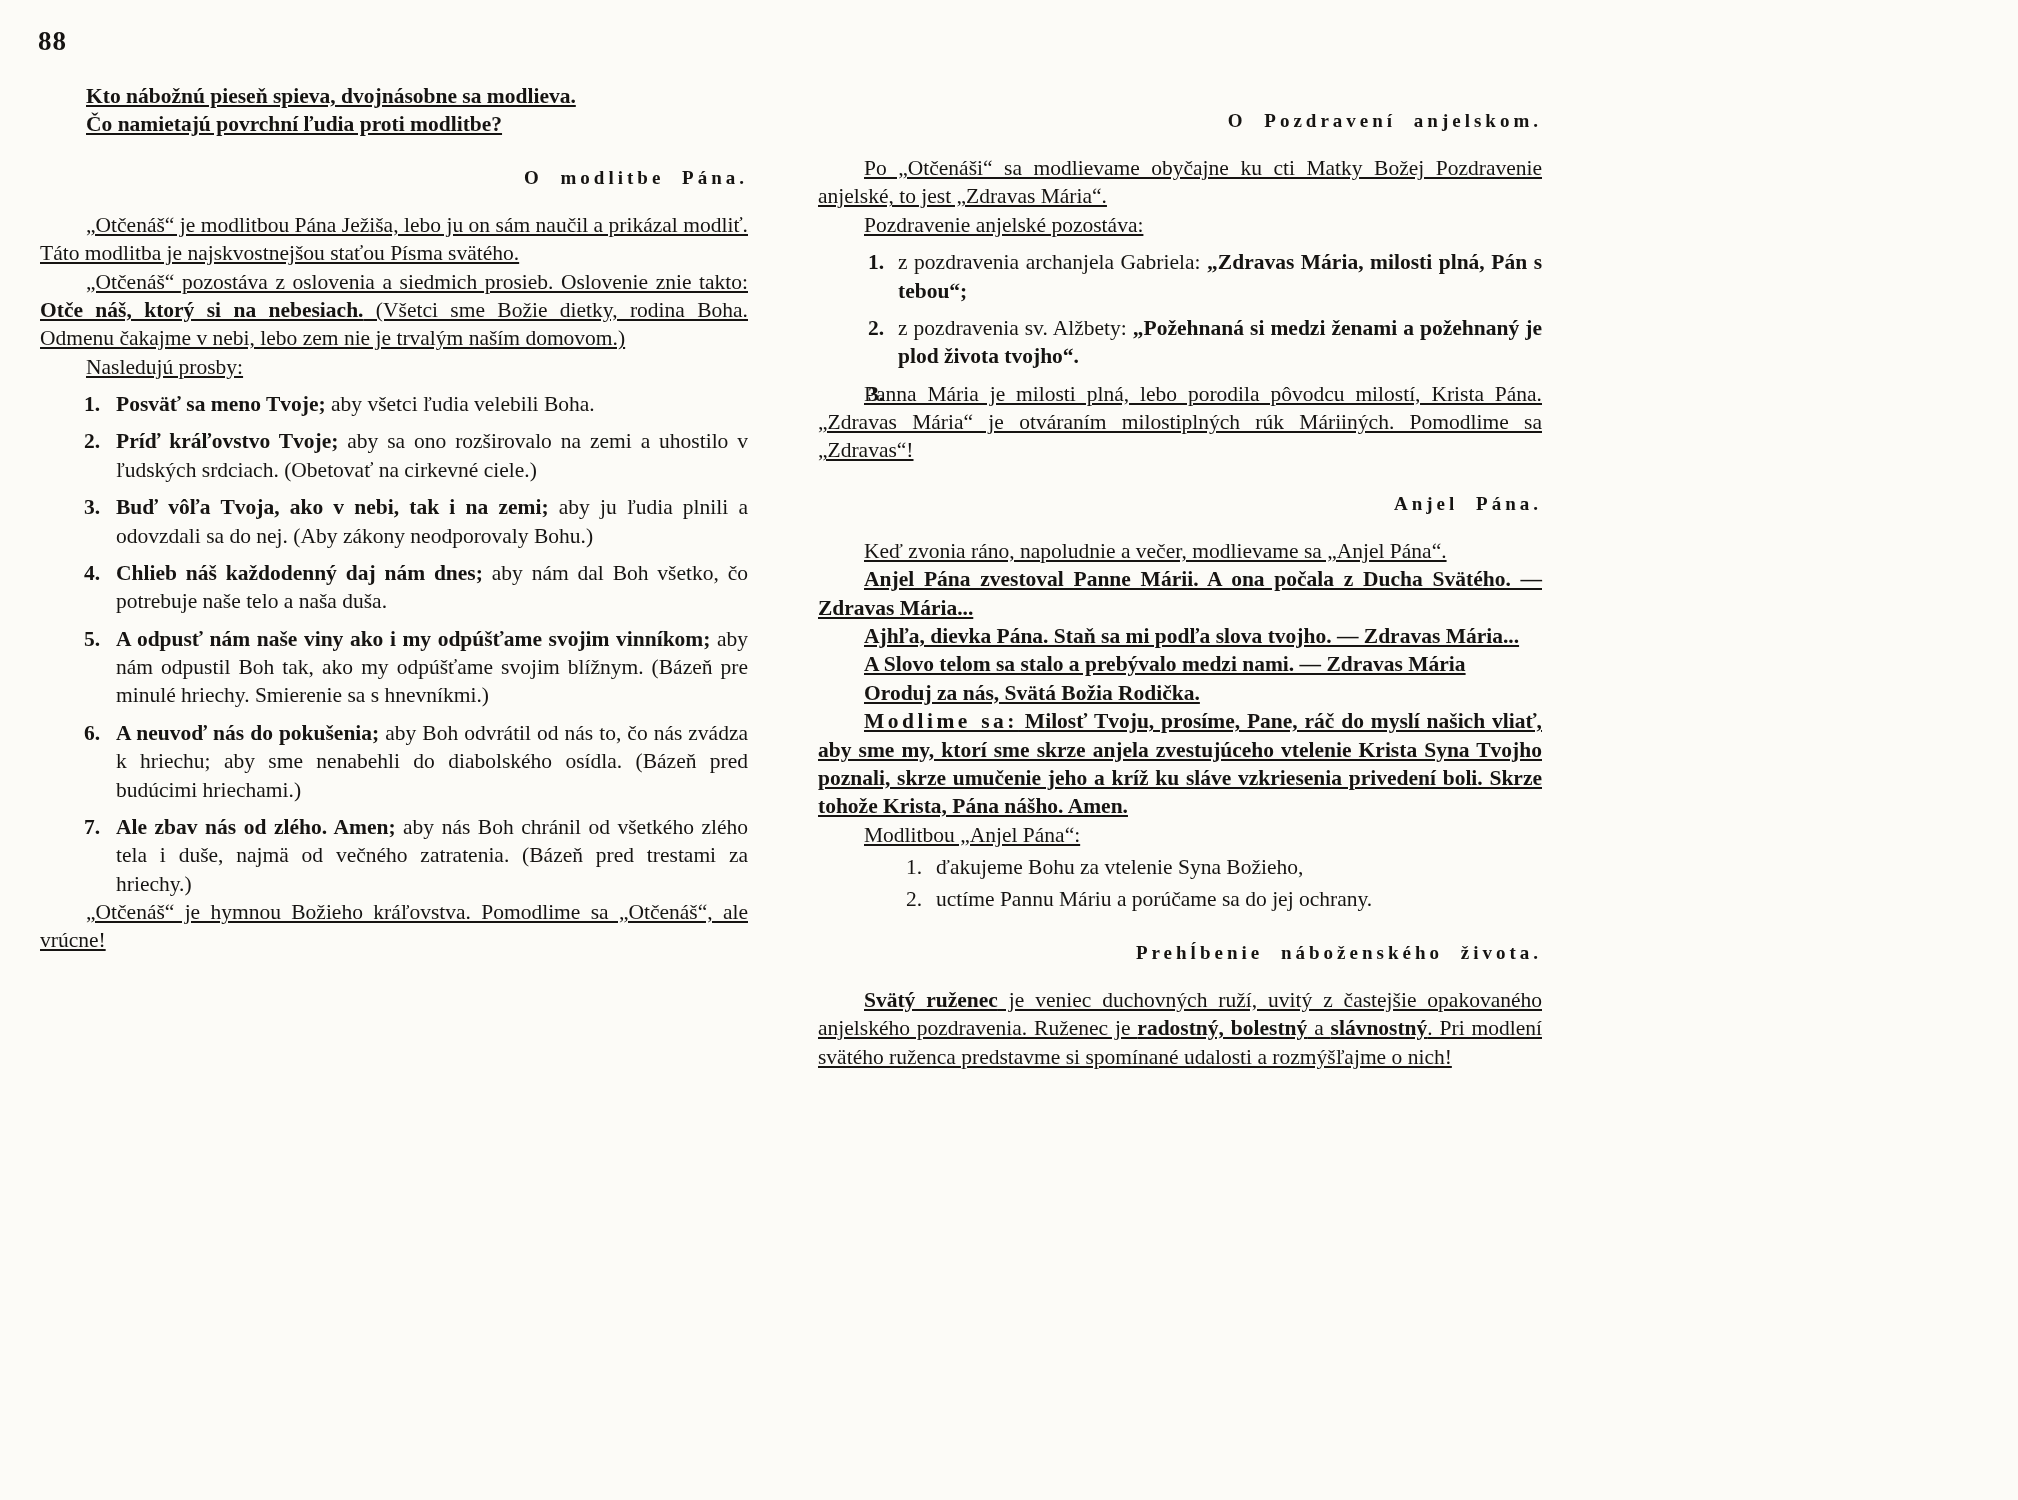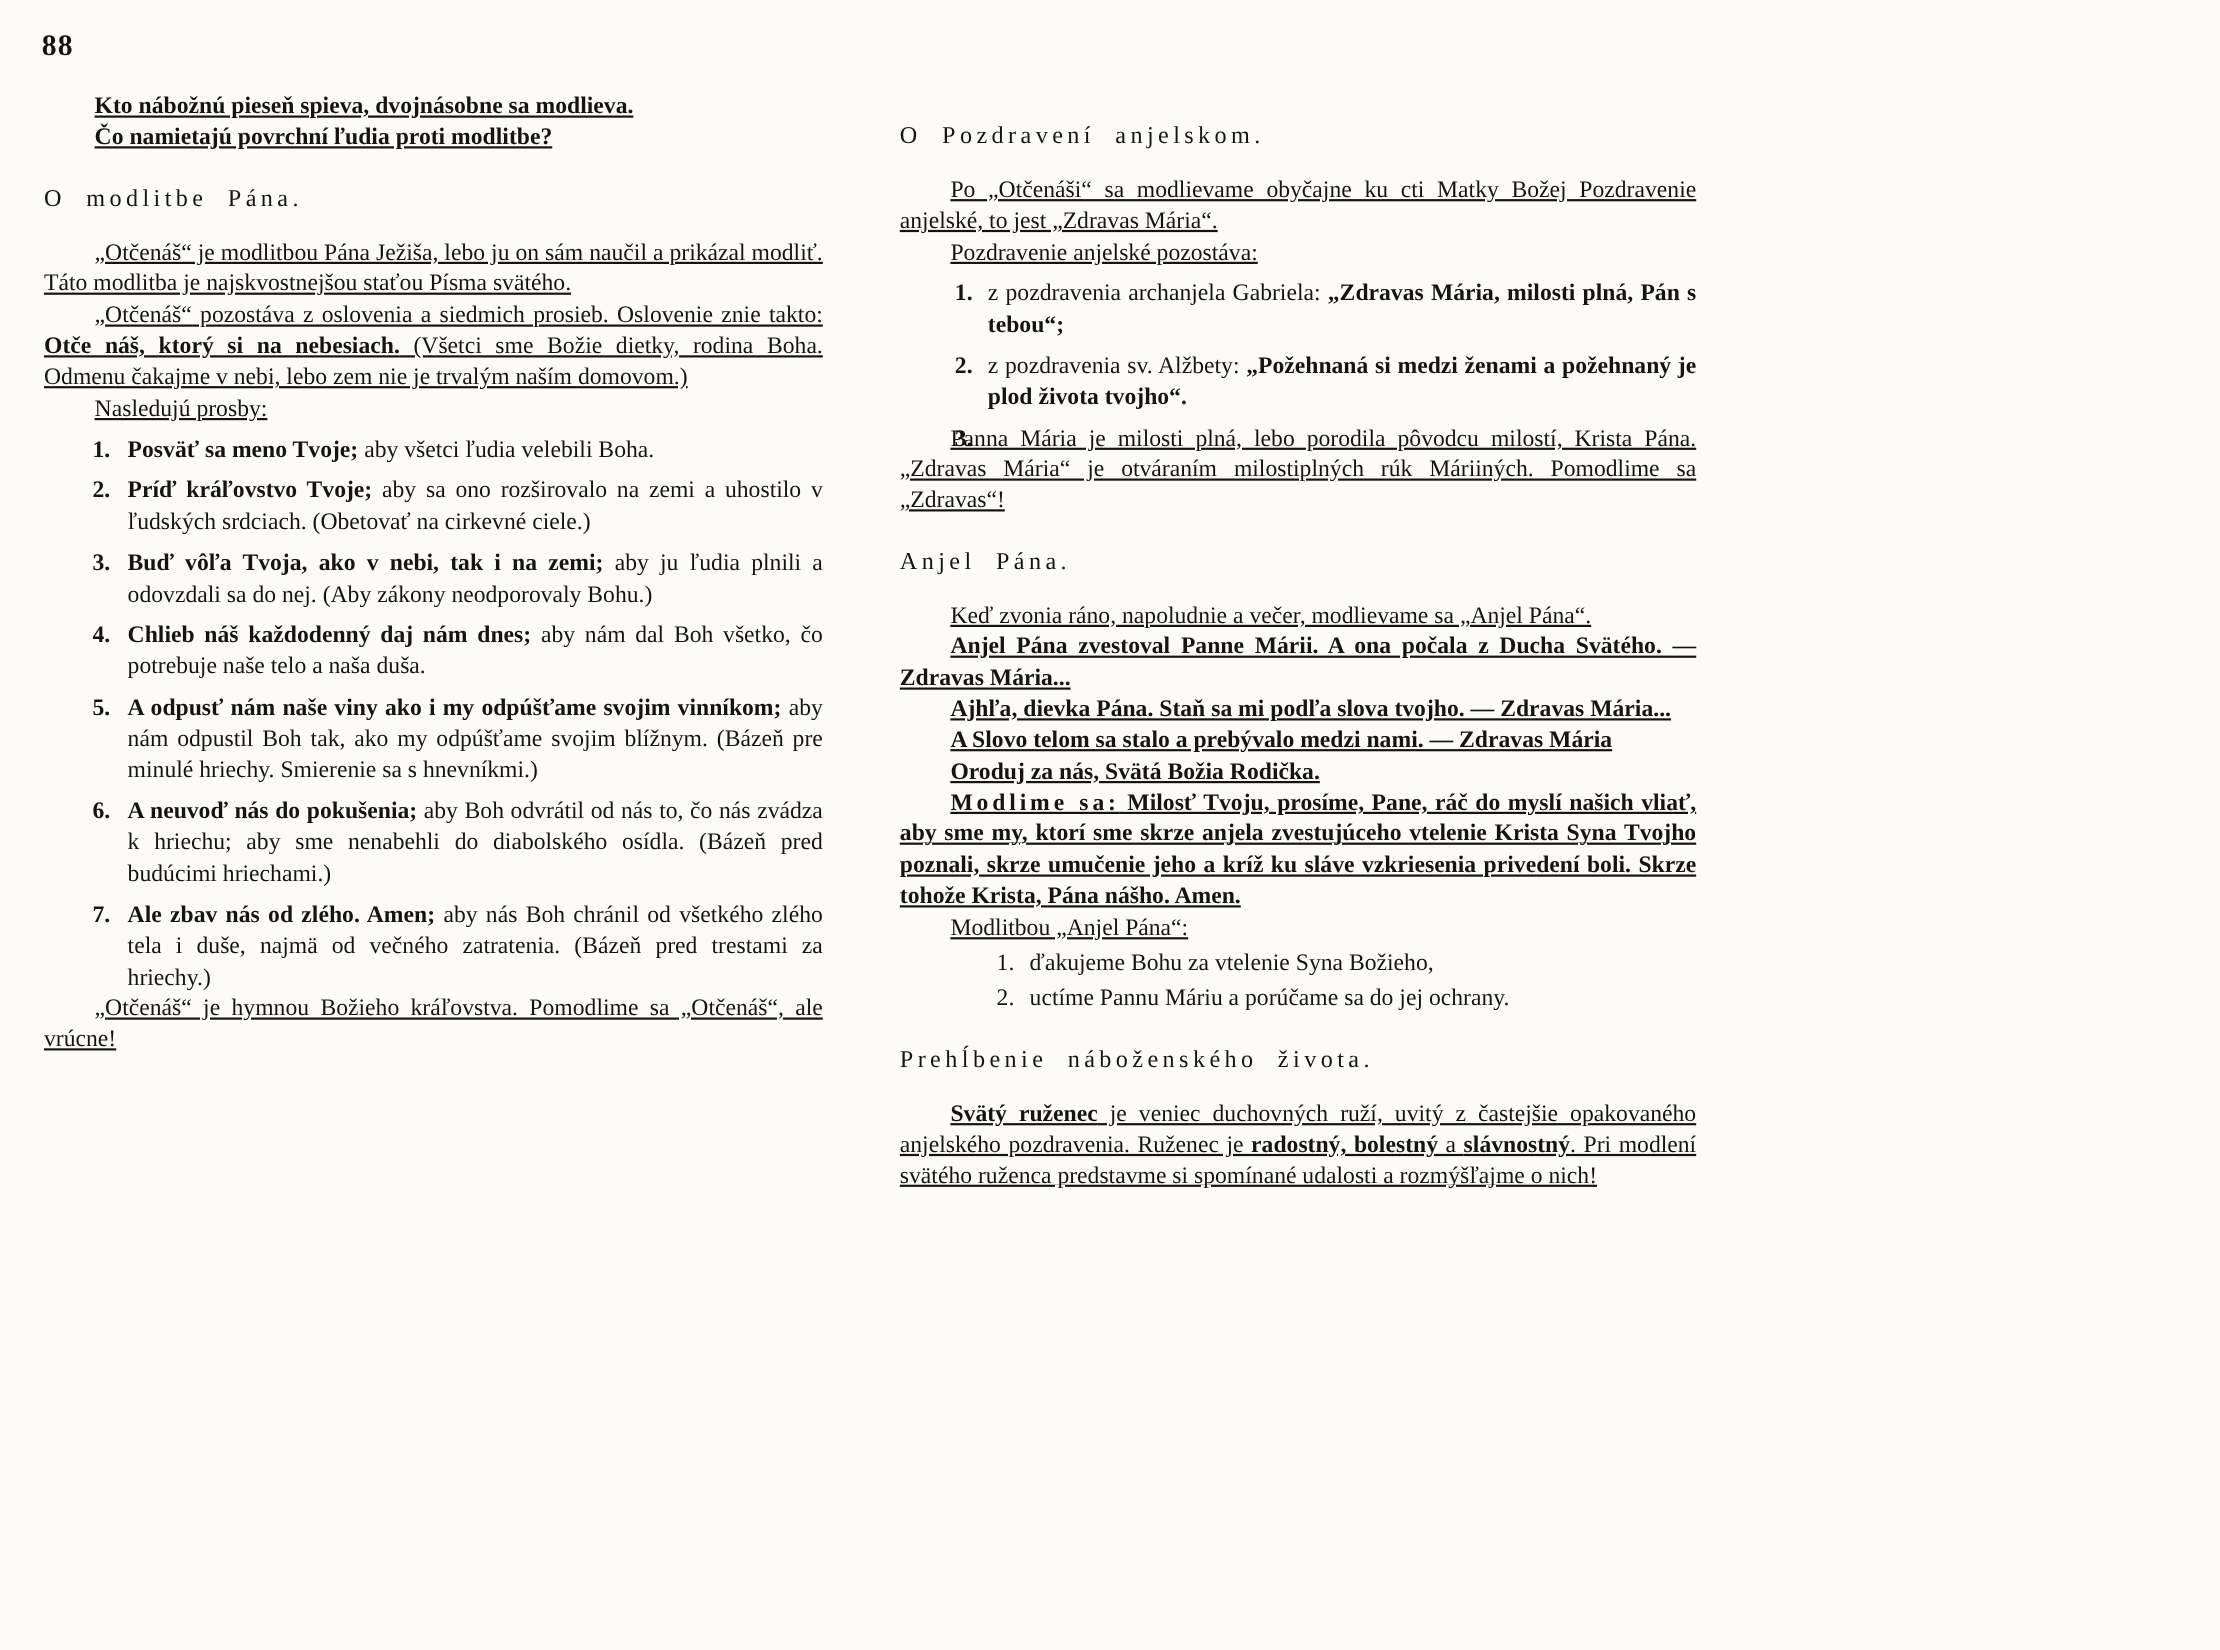--- a/index.html
+++ b/index.html
@@ -39,23 +39,23 @@
 
   p.para {
     margin: 0;
     text-align: justify;
   }
   p.para.indent { text-indent: 46px; text-decoration: underline; }
   p.para.bold   { font-weight: 700; }
   p.para.gap    { }
 
   .heading {
-    text-align: left;
-    font-weight: 400;
-    font-size: 22px;
+    text-align: right;
+    font-weight: 700;
+    font-size: 19px;
     letter-spacing: 4px;
     word-spacing: 9px;
     margin: 26px 0 21px 0;
   }
 
   .item {
     position: relative;
     padding-left: 76px;
     text-align: justify;
     margin-top: 9px;

